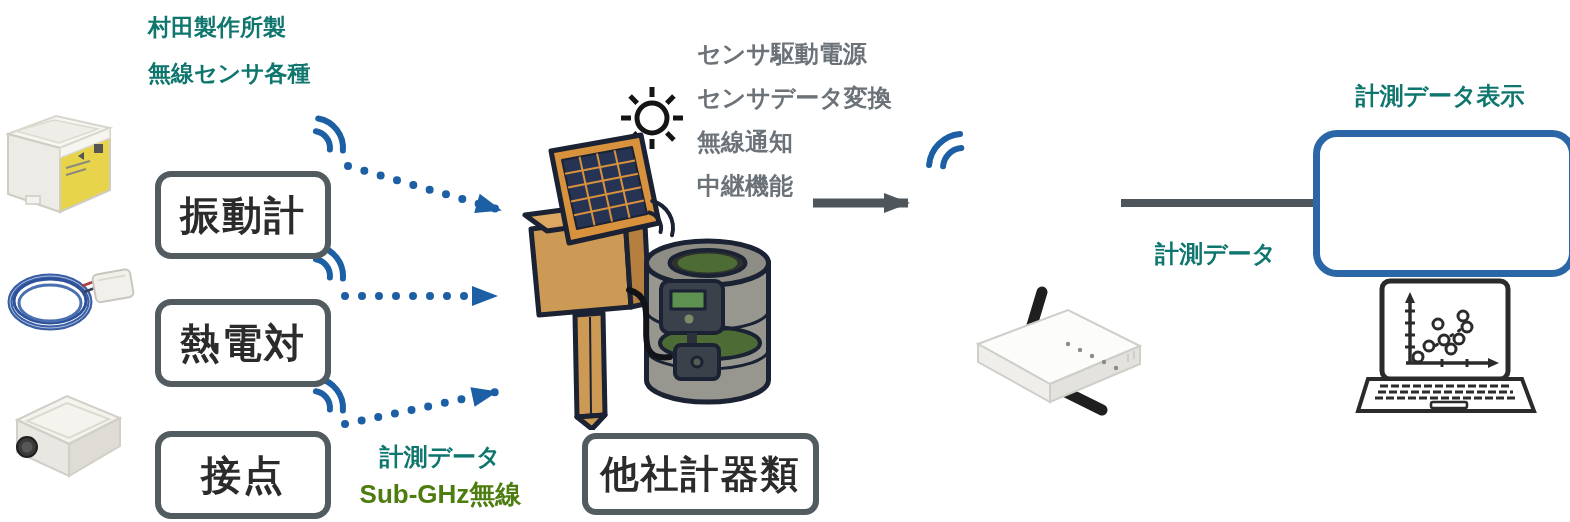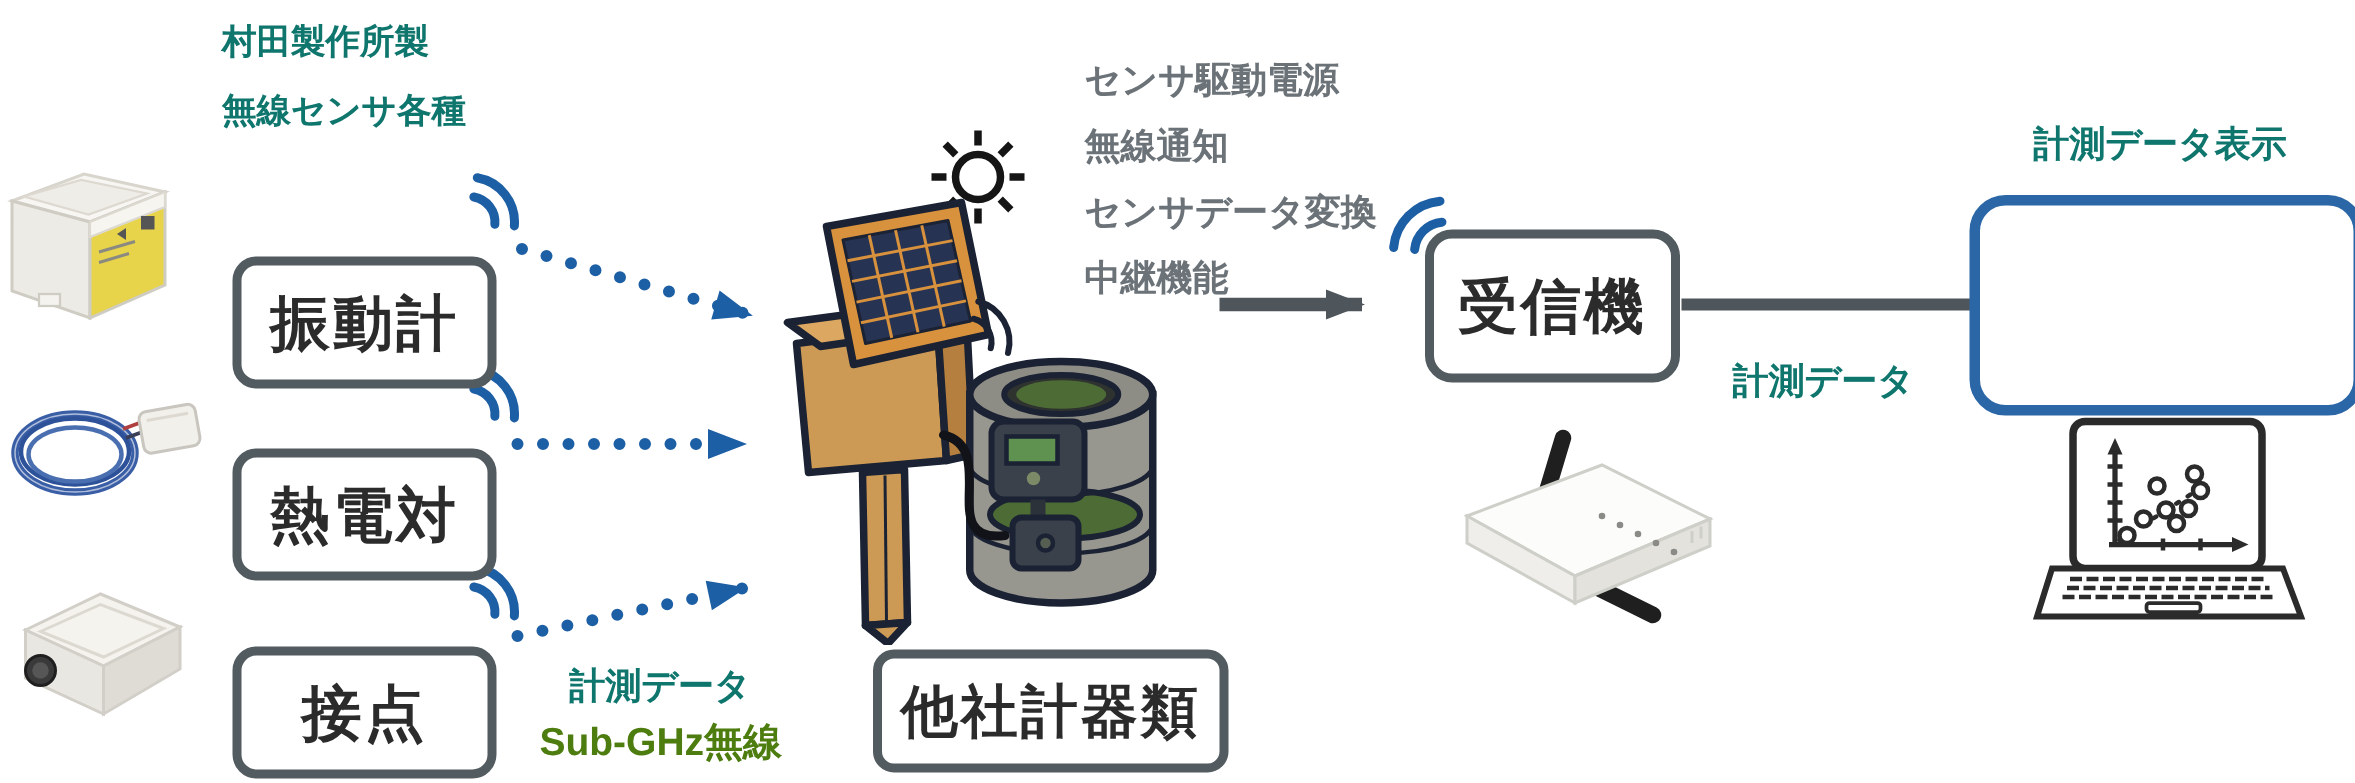--- a/index.html
+++ b/index.html
@@ -9,21 +9,21 @@
   }
   .abs{position:absolute;}
   .node{
     position:absolute;background:#ffffff;border:6px solid #525b60;border-radius:16px;
     display:flex;align-items:center;justify-content:center;
     font-weight:700;color:#2b2b2b;letter-spacing:2px;
   }
   .sensor-node{left:155px;width:164px;height:76px;font-size:40px;margin-top:43px;}
   .gtext{position:absolute;color:#0f766e;font-weight:700;white-space:nowrap;}
   .btext{position:absolute;color:#4d7c0f;font-weight:700;white-space:nowrap;}
-  .func-line{height:27px;line-height:27px;margin-bottom:17px;font-size:24px;margin-left:26px;}
+  .func-line{height:27px;line-height:27px;margin-bottom:17px;font-size:24px;}
   .pc-node{
     position:absolute;left:1313px;top:130px;width:249px;height:133px;
     background:#fff;border:7px solid #2b66a6;border-radius:24px;
     display:flex;flex-direction:column;align-items:center;justify-content:center;
     color:#2b66a6;font-weight:700;
   }
   .pc-line1{font-size:31px;line-height:38px;}
   .pc-line2{font-size:33px;line-height:40px;letter-spacing:1px;}
 </style>
 </head>
@@ -179,35 +179,32 @@
       <rect x="156" y="206" width="34" height="18" fill="#5f9150" stroke="#1a2233" stroke-width="3"></rect>
       <circle cx="174" cy="234" r="4.5" fill="#7c8a67"></circle>
       <rect x="172" y="248" width="10" height="12" fill="#2c323a"></rect>
       <rect x="160" y="260" width="44" height="34" rx="6" fill="#3a414b" stroke="#1a2233" stroke-width="4"></rect>
       <circle cx="182" cy="277" r="5" fill="#565e52" stroke="#1a2233" stroke-width="3"></circle>
     </g>
   </svg>
 
   <div class="abs" style="left:697px;top:40px;color:#6b7278;font-weight:700;">
     <div class="func-line">センサ駆動電源</div>
+    <div class="func-line">センサデータ変換</div>
     <div class="func-line">無線通知</div>
-    <div class="func-line">センサデータ変換</div>
     <div class="func-line">中継機能</div>
   </div>
 
   <div class="gtext" style="left:360px;top:441px;width:160px;text-align:center;font-size:24px;">計測データ</div>
   <div class="btext" style="left:358px;top:477px;width:165px;text-align:center;font-size:26px;">Sub-GHz無線</div>
 
   <div class="node" style="left:538px;top:433px;width:225px;height:70px;border-radius:14px;font-size:38px;margin-left:44px;">
     <span>他社計器類</span>
   </div>
 
-  <div class="node" style="left:950px;top:153px;width:158px;height:90px;border-radius:18px;font-size:40px;">
-    <span>受信機</span>
-  </div>
 
   <svg class="abs" style="left:950px;top:282px;" width="200" height="155" viewBox="0 0 200 155">
     <line x1="92" y1="10" x2="74" y2="70" stroke="#1f1f1f" stroke-width="11" stroke-linecap="round"></line>
     <line x1="74" y1="70" x2="71" y2="79" stroke="#c89a3e" stroke-width="9" stroke-linecap="round"></line>
     <line x1="63" y1="84" x2="152" y2="128" stroke="#1f1f1f" stroke-width="11" stroke-linecap="round"></line>
     <line x1="63" y1="84" x2="55" y2="80" stroke="#c89a3e" stroke-width="9" stroke-linecap="round"></line>
     <polygon points="28,62 118,28 190,64 100,102" fill="#fcfcfb" stroke="#cfcfc9" stroke-width="2"></polygon>
     <polygon points="28,62 100,102 100,120 28,80" fill="#efeeea" stroke="#cfcfc9" stroke-width="2"></polygon>
     <polygon points="100,102 190,64 190,82 100,120" fill="#e3e2dc" stroke="#cfcfc9" stroke-width="2"></polygon>
     <g fill="#8a8a86">

